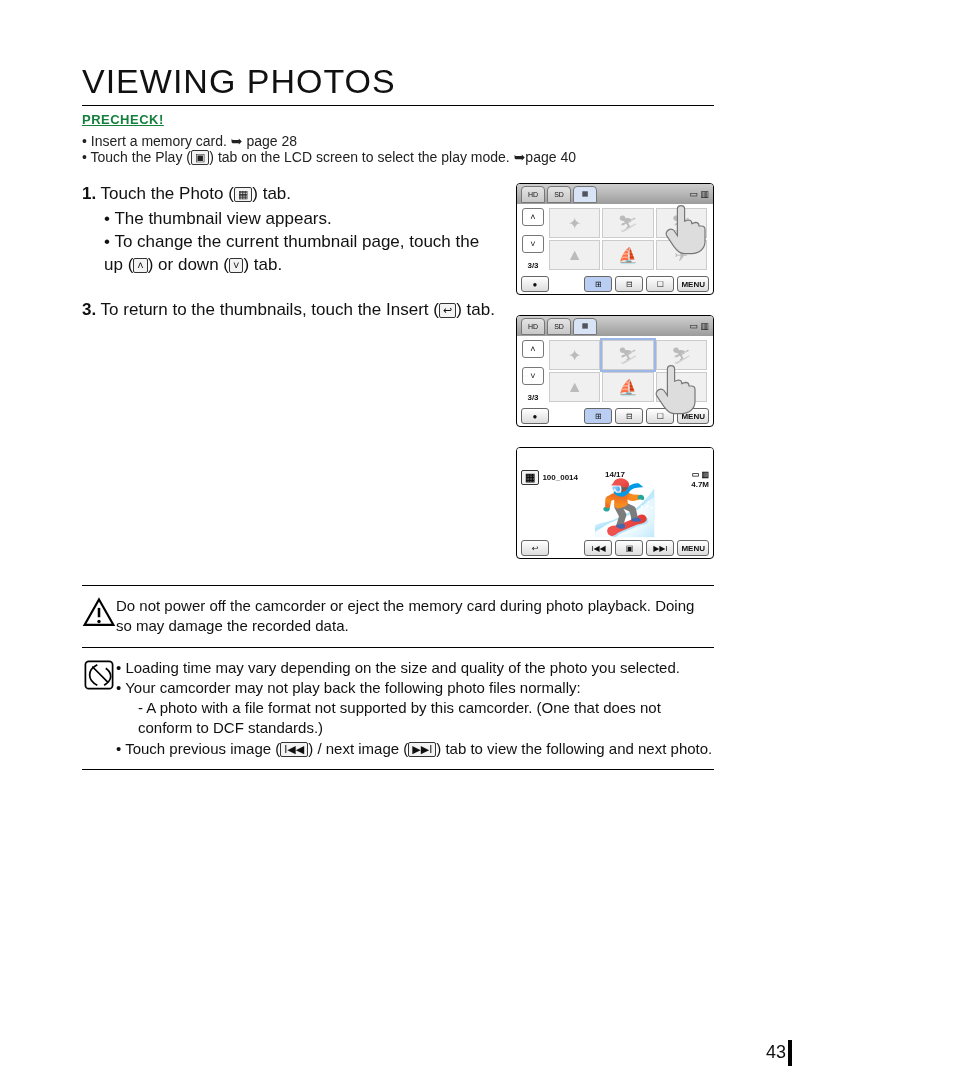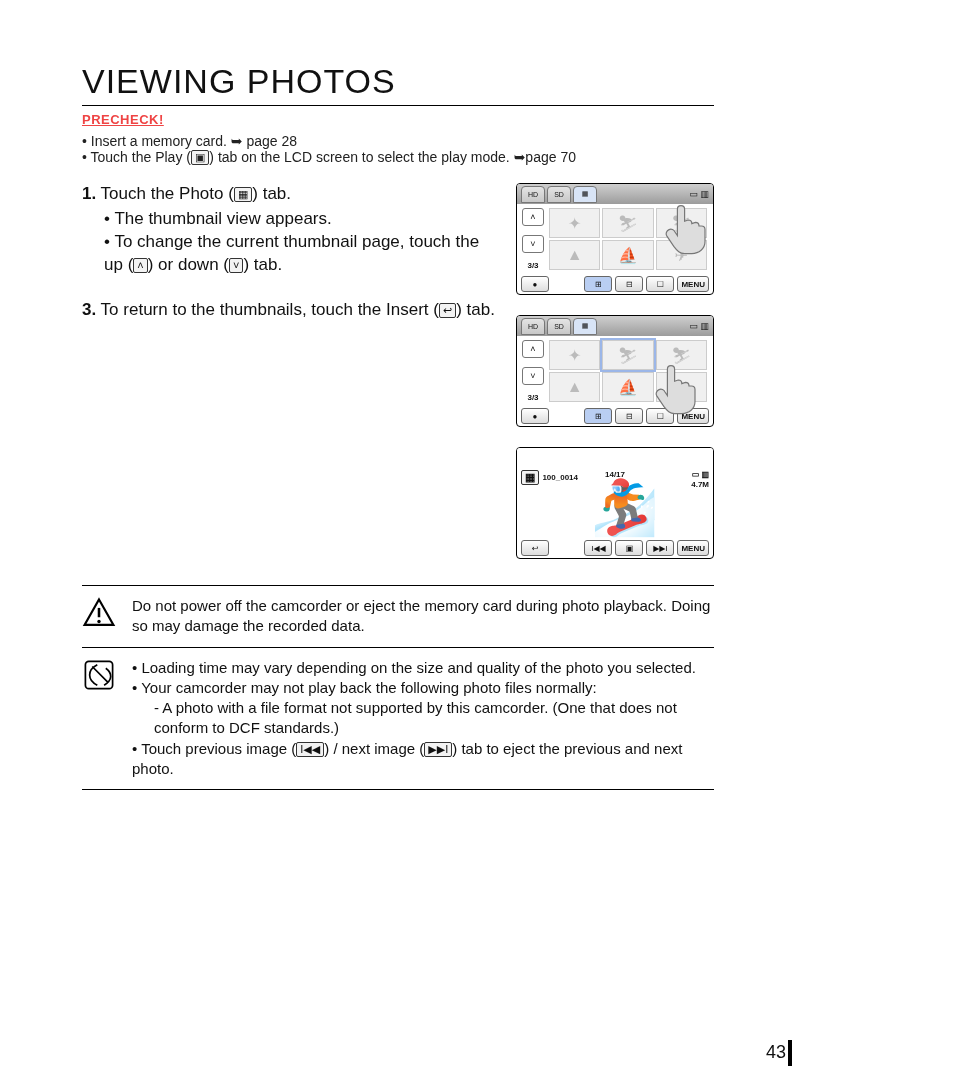--- a/index.html
+++ b/index.html
@@ -1,19 +1,19 @@
 <!DOCTYPE html>
 <html><head>
 <meta charset="utf-8">
 <style>
   html,body{margin:0;padding:0;background:#fff;color:#111;font-family:Helvetica,Arial,sans-serif}
   .page{width:792px;height:1091px;position:relative;box-sizing:border-box;padding:62px 78px 0 82px}
   h1{font-size:34px;letter-spacing:1px;margin:0 0 6px 0;font-weight:400;border-bottom:1px solid #000;padding-bottom:4px}
   .intro{font-size:17.5px;margin:12px 0 14px 0;letter-spacing:.2px}
-  .precheck{color:#ef4444;font-weight:bold;text-decoration:underline;font-size:13px;letter-spacing:.5px}
+  .precheck{color:#15803d;font-weight:bold;text-decoration:underline;font-size:13px;letter-spacing:.5px}
   .pc-list{margin:6px 0 18px 0;padding:0;list-style:none;font-size:14px;color:#222}
   .pc-list li::before{content:"•  ";}
   .icon-box{display:inline-block;border:1px solid #333;border-radius:2px;padding:0 3px;font-size:11px;line-height:13px;vertical-align:1px;background:#f3f3f3}
   .arrow{display:inline-block}
   .cols{display:flex;gap:14px}
   .left{flex:1;font-size:17px;line-height:1.35}
   .left ol{list-style:none;margin:0;padding:0}
   .left ol>li{margin-bottom:22px}
   .num{font-weight:bold}
   .sub{list-style:none;margin:2px 0 0 22px;padding:0}
@@ -35,21 +35,21 @@
   .menu{font-size:8px;font-weight:bold;margin-left:auto}
   .hand{position:absolute;right:-4px;top:12px;width:60px;height:60px;pointer-events:none}
   .hand svg{width:100%;height:100%}
   .full{position:absolute;left:0;right:0;top:20px;bottom:20px;display:flex;align-items:center;justify-content:center}
   .skater{color:#bdbdbd;font-size:54px;transform:translate(10px,4px)}
   .osd-tl{position:absolute;left:4px;top:22px;font-size:8px;font-weight:bold;display:flex;align-items:center;gap:3px}
   .osd-tc{position:absolute;left:0;right:0;top:22px;text-align:center;font-size:8px;font-weight:bold}
   .osd-tr{position:absolute;right:4px;top:22px;font-size:8px;font-weight:bold}
   .osd-tr2{position:absolute;right:4px;top:32px;font-size:8px;font-weight:bold}
   hr.sep{border:none;border-top:1px solid #000;margin:26px 0 10px 0}
-  .note{display:flex;gap:16px;font-size:15px;line-height:1.35}
+  .note{display:flex;font-size:15px;line-height:1.35}
   .note .nicon{flex:0 0 34px;height:34px}
   .note ul{list-style:none;margin:0;padding:0}
   .note ul>li::before{content:"•  ";}
   .note ul ul{margin-left:22px}
   .note ul ul>li::before{content:"-  "}
   .pagenum{position:absolute;right:6px;bottom:28px;font-size:18px}
   .pagenum::after{content:"";position:absolute;right:-6px;top:-2px;width:4px;height:26px;background:#000}
 </style>
 </head>
 <body>
@@ -59,21 +59,21 @@
   <h1>VIEWING PHOTOS</h1>
 
   <div class="precheck">PRECHECK!</div>
   <ul class="pc-list">
     <li>
       <span>Insert a memory card. </span>
       <span class="arrow">➥</span>
       <span>page 28</span>
     </li>
     <li>
-      <span>Touch the Play (</span><span class="icon-box">▣</span><span>) tab on the LCD screen to select the play mode. </span><span class="arrow">➥</span><span>page 70</span>
+      <span>Touch the Play (</span><span class="icon-box">▣</span><span>) tab on the LCD screen to select the play mode. </span><span class="arrow">➥</span><span>page 40</span>
     </li>
   </ul>
 
   <div class="cols">
     <div class="left">
       <ol>
         <li>
           <span class="num">1.</span>
           <span>Touch the Photo (</span><span class="icon-box">▦</span><span>) tab.</span>
           <ul class="sub">
@@ -208,20 +208,20 @@
     </div>
     <ul>
       <li>Loading time may vary depending on the size and quality of the photo you selected.</li>
       <li>
         <span>Your camcorder may not play back the following photo files normally:</span>
         <ul>
           <li>A photo with a file format not supported by this camcorder. (One that does not conform to DCF standards.)</li>
         </ul>
       </li>
       <li>
-        <span>Touch previous image (</span><span class="icon-box">I◀◀</span><span>) / next image (</span><span class="icon-box">▶▶I</span><span>) tab to eject the previous and next photo.</span>
+        <span>Touch previous image (</span><span class="icon-box">I◀◀</span><span>) / next image (</span><span class="icon-box">▶▶I</span><span>) tab to view the following and next photo.</span>
       </li>
     </ul>
   </div>
   <hr class="sep" style="margin-top:10px">
 
   <div class="pagenum">43</div>
 </div>
 
 </body></html>

